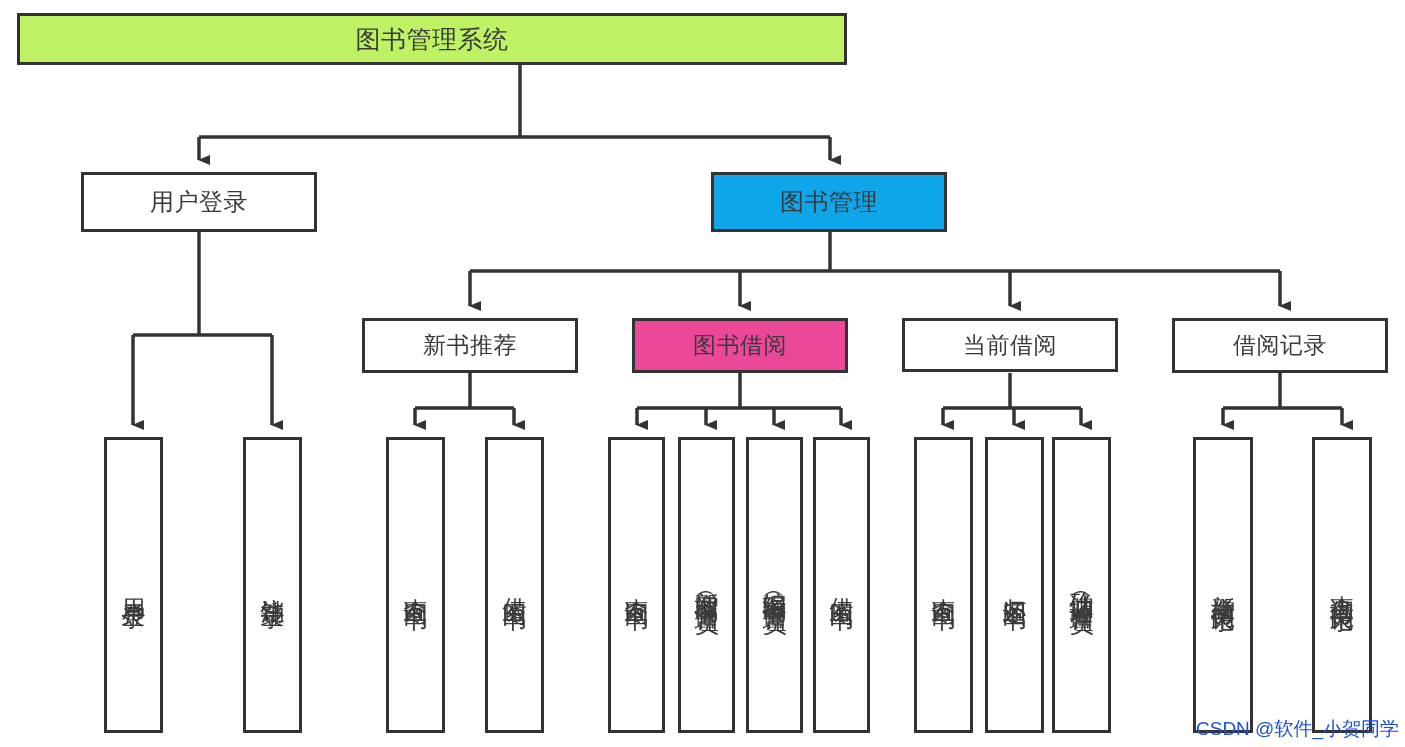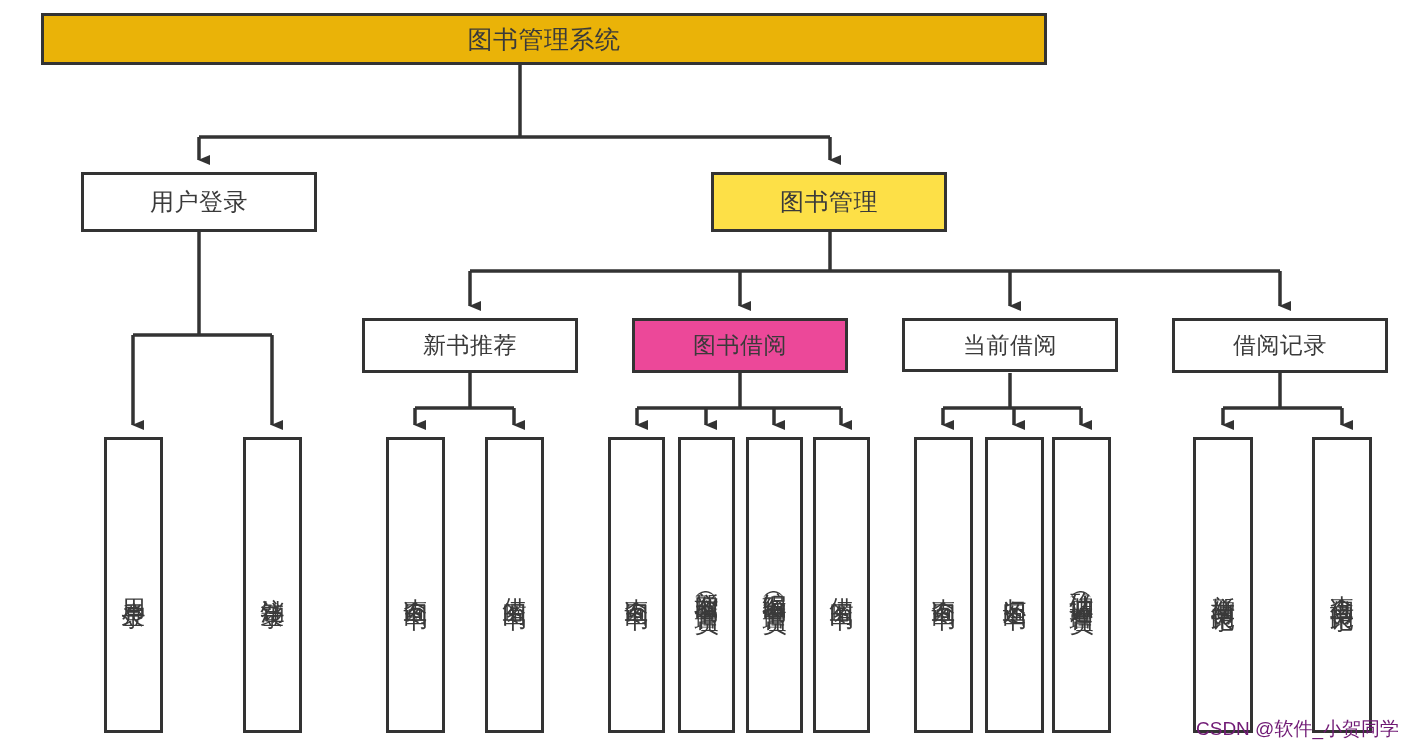--- a/index.html
+++ b/index.html
@@ -123,28 +123,28 @@
     </g>
 
     <g stroke="#333333" stroke-width="3.5" fill="none">
       <path d="M 1280,373 L 1280,408"></path>
       <path d="M 1223,408 L 1342,408"></path>
       <path d="M 1223,408 L 1223,425" marker-end="url(#arrowhead)"></path>
       <path d="M 1342,408 L 1342,425" marker-end="url(#arrowhead)"></path>
     </g>
   </svg>
 
-  <div class="node-box lvl1" style="left: 17px; top: 13px; width: 1006px; height: 52px; border-color: rgb(51, 51, 51); background: #eab308; margin-left: 24px;">
+  <div class="node-box lvl1" style="left: 17px; top: 13px; width: 830px; height: 52px; border-color: rgb(51, 51, 51); background: #bef264;">
     <span class="node-label" style="color: rgb(58, 58, 58);">图书管理系统</span>
   </div>
 
   <div class="node-box lvl2" style="left: 81px; top: 172px; width: 236px; height: 60px; border-color: rgb(51, 51, 51); background: rgb(255, 255, 255);">
     <span class="node-label" style="color: rgb(58, 58, 58);">用户登录</span>
   </div>
-  <div class="node-box lvl2" style="left: 711px; top: 172px; width: 236px; height: 60px; border-color: rgb(51, 51, 51); background: #fde047;">
+  <div class="node-box lvl2" style="left: 711px; top: 172px; width: 236px; height: 60px; border-color: rgb(51, 51, 51); background: #0ea5e9;">
     <span class="node-label" style="color: rgb(58, 58, 58);">图书管理</span>
   </div>
 
   <div class="node-box lvl3" style="left: 362px; top: 318px; width: 216px; height: 55px; border-color: rgb(51, 51, 51); background: rgb(255, 255, 255);">
     <span class="node-label" style="color: rgb(58, 58, 58); text-align: right;">新书推荐</span>
   </div>
   <div class="node-box lvl3" style="left: 632px; top: 318px; width: 216px; height: 55px; border-color: rgb(51, 51, 51); background: #ec4899;">
     <span class="node-label" style="color: rgb(58, 58, 58);">图书借阅</span>
   </div>
   <div class="node-box lvl3" style="left: 902px; top: 318px; width: 216px; height: 54px; border-color: rgb(51, 51, 51); background: rgb(255, 255, 255);">
@@ -187,15 +187,15 @@
   <div class="node-box leaf" style="left: 1052px; top: 437px; width: 59px; height: 296px; border-color: rgb(51, 51, 51); background: rgb(255, 255, 255);">
     <span class="node-label" style="color: rgb(58, 58, 58);">确认归还（管理员）</span>
   </div>
   <div class="node-box leaf" style="left: 1193px; top: 437px; width: 60px; height: 296px; border-color: rgb(51, 51, 51); background: rgb(255, 255, 255);">
     <span class="node-label" style="color: rgb(58, 58, 58);">新增借阅记录</span>
   </div>
   <div class="node-box leaf" style="left: 1312px; top: 437px; width: 60px; height: 296px; border-color: rgb(51, 51, 51); background: rgb(255, 255, 255);">
     <span class="node-label" style="color: rgb(58, 58, 58);">查询借阅记录</span>
   </div>
 
-  <div class="watermark" style="left: 1196px; top: 716px; color: #701a75;">CSDN @软件_小贺同学</div>
+  <div class="watermark" style="left: 1196px; top: 716px; color: #1d4ed8;">CSDN @软件_小贺同学</div>
 
 </div>
 
 </body></html>

